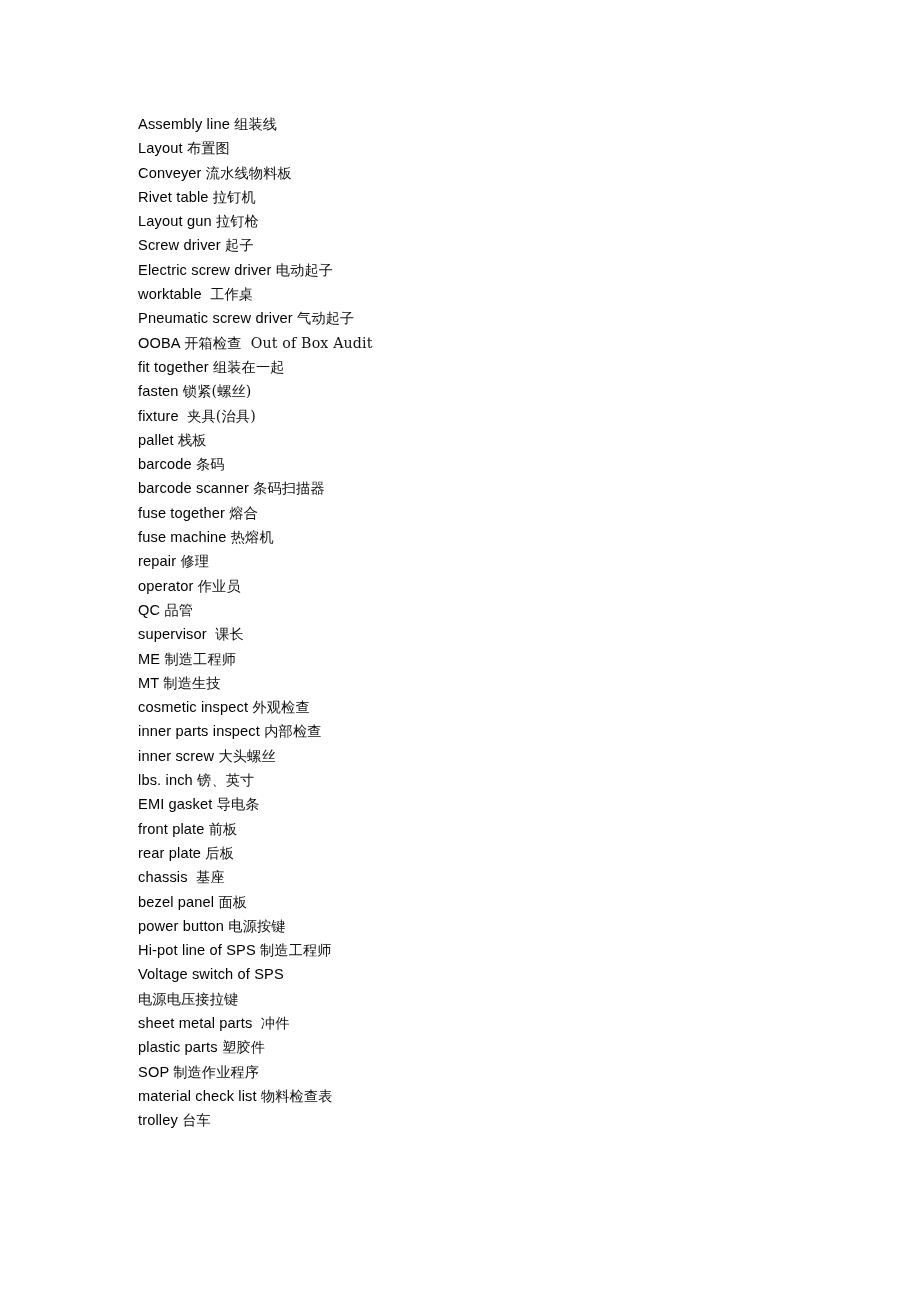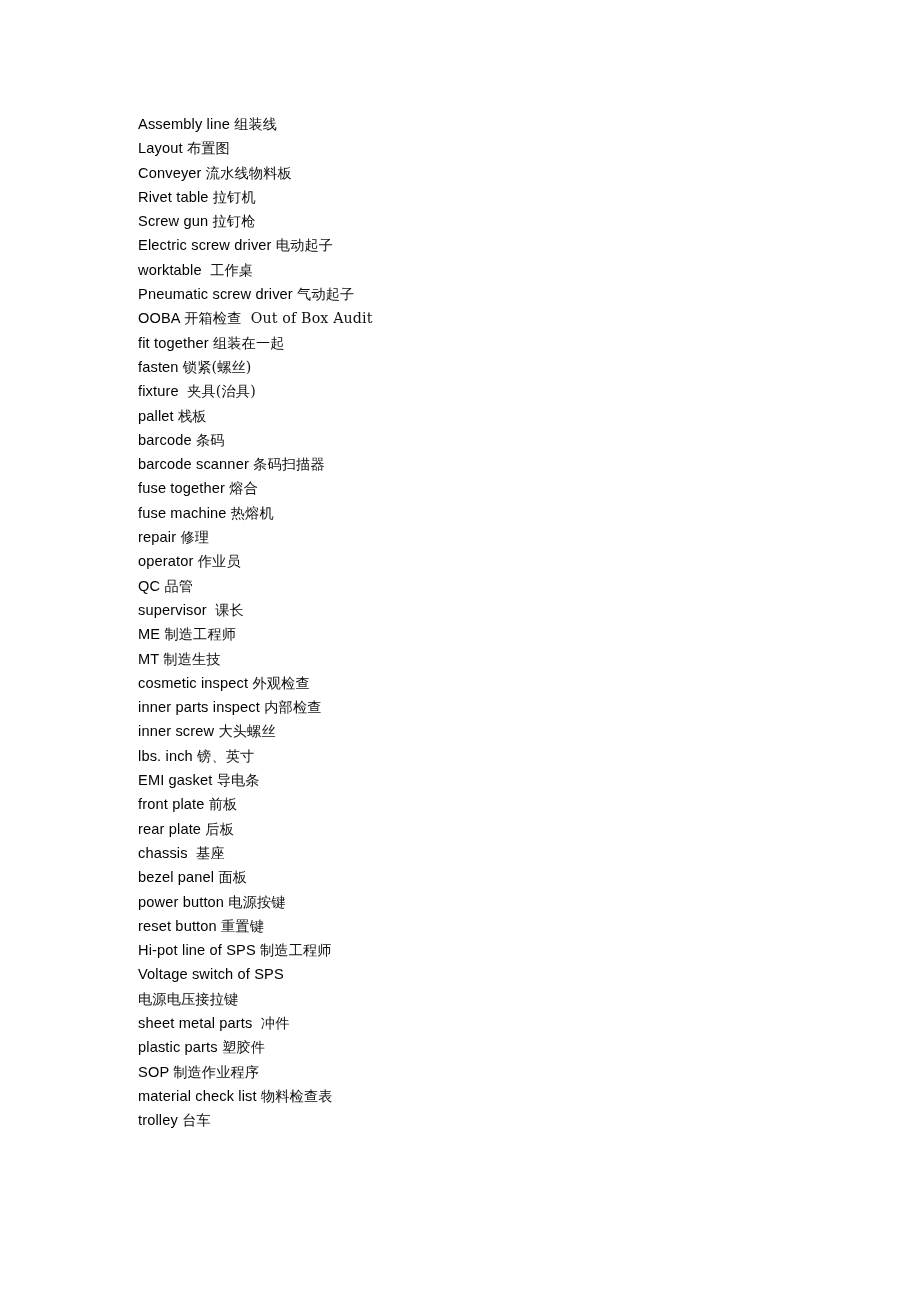--- a/index.html
+++ b/index.html
@@ -59,21 +59,22 @@
 </style>
 </head>
 <body>
 
 <div id="glossary-page">
   <div id="glossary-list">
       <div class="glossary-line"><span class="latin">Assembly line</span><span class="latin"> </span><span class="cjk">组装线</span></div>
       <div class="glossary-line"><span class="latin">Layout</span><span class="latin"> </span><span class="cjk">布置图</span></div>
       <div class="glossary-line"><span class="latin">Conveyer</span><span class="latin"> </span><span class="cjk">流水线物料板</span></div>
       <div class="glossary-line"><span class="latin">Rivet table</span><span class="latin"> </span><span class="cjk">拉钉机</span></div>
-      <div class="glossary-line"><span class="latin">Screw gun</span><span class="latin"> </span><span class="cjk">拉钉枪</span></div>
+      <div class="glossary-line"><span class="latin">Layout gun</span><span class="latin"> </span><span class="cjk">拉钉枪</span></div>
+      <div class="glossary-line"><span class="latin">Screw driver</span><span class="latin"> </span><span class="cjk">起子</span></div>
       <div class="glossary-line"><span class="latin">Electric screw driver</span><span class="latin"> </span><span class="cjk">电动起子</span></div>
       <div class="glossary-line"><span class="latin">worktable</span><span class="latin">  </span><span class="cjk">工作桌</span></div>
       <div class="glossary-line"><span class="latin">Pneumatic screw driver</span><span class="latin"> </span><span class="cjk">气动起子</span></div>
       <div class="glossary-line"><span class="latin">OOBA</span><span class="latin"> </span><span class="cjk">开箱检查  Out of Box Audit</span></div>
       <div class="glossary-line"><span class="latin">fit together</span><span class="latin"> </span><span class="cjk">组装在一起</span></div>
       <div class="glossary-line"><span class="latin">fasten</span><span class="latin"> </span><span class="cjk">锁紧(螺丝)</span></div>
       <div class="glossary-line"><span class="latin">fixture</span><span class="latin">  </span><span class="cjk">夹具(治具)</span></div>
       <div class="glossary-line"><span class="latin">pallet</span><span class="latin"> </span><span class="cjk">栈板</span></div>
       <div class="glossary-line"><span class="latin">barcode</span><span class="latin"> </span><span class="cjk">条码</span></div>
       <div class="glossary-line"><span class="latin">barcode scanner</span><span class="latin"> </span><span class="cjk">条码扫描器</span></div>
@@ -88,21 +89,20 @@
       <div class="glossary-line"><span class="latin">cosmetic inspect</span><span class="latin"> </span><span class="cjk">外观检查</span></div>
       <div class="glossary-line"><span class="latin">inner parts inspect</span><span class="latin"> </span><span class="cjk">内部检查</span></div>
       <div class="glossary-line"><span class="latin">inner screw</span><span class="latin"> </span><span class="cjk">大头螺丝</span></div>
       <div class="glossary-line"><span class="latin">lbs. inch</span><span class="latin"> </span><span class="cjk">镑、英寸</span></div>
       <div class="glossary-line"><span class="latin">EMI gasket</span><span class="latin"> </span><span class="cjk">导电条</span></div>
       <div class="glossary-line"><span class="latin">front plate</span><span class="latin"> </span><span class="cjk">前板</span></div>
       <div class="glossary-line"><span class="latin">rear plate</span><span class="latin"> </span><span class="cjk">后板</span></div>
       <div class="glossary-line"><span class="latin">chassis</span><span class="latin">  </span><span class="cjk">基座</span></div>
       <div class="glossary-line"><span class="latin">bezel panel</span><span class="latin"> </span><span class="cjk">面板</span></div>
       <div class="glossary-line"><span class="latin">power button</span><span class="latin"> </span><span class="cjk">电源按键</span></div>
-      <div class="glossary-line"><span class="latin">reset button</span><span class="latin"> </span><span class="cjk">重置键</span></div>
       <div class="glossary-line"><span class="latin">Hi-pot line of SPS</span><span class="latin"> </span><span class="cjk">制造工程师</span></div>
       <div class="glossary-line"><span class="latin">Voltage switch of SPS</span><span class="latin"></span><span class="cjk"></span></div>
       <div class="glossary-line"><span class="latin"></span><span class="latin"></span><span class="cjk">电源电压接拉键</span></div>
       <div class="glossary-line"><span class="latin">sheet metal parts</span><span class="latin">  </span><span class="cjk">冲件</span></div>
       <div class="glossary-line"><span class="latin">plastic parts</span><span class="latin"> </span><span class="cjk">塑胶件</span></div>
       <div class="glossary-line"><span class="latin">SOP</span><span class="latin"> </span><span class="cjk">制造作业程序</span></div>
       <div class="glossary-line"><span class="latin">material check list</span><span class="latin"> </span><span class="cjk">物料检查表</span></div>
       <div class="glossary-line"><span class="latin">trolley</span><span class="latin"> </span><span class="cjk">台车</span></div>
     </div>
 </div>

